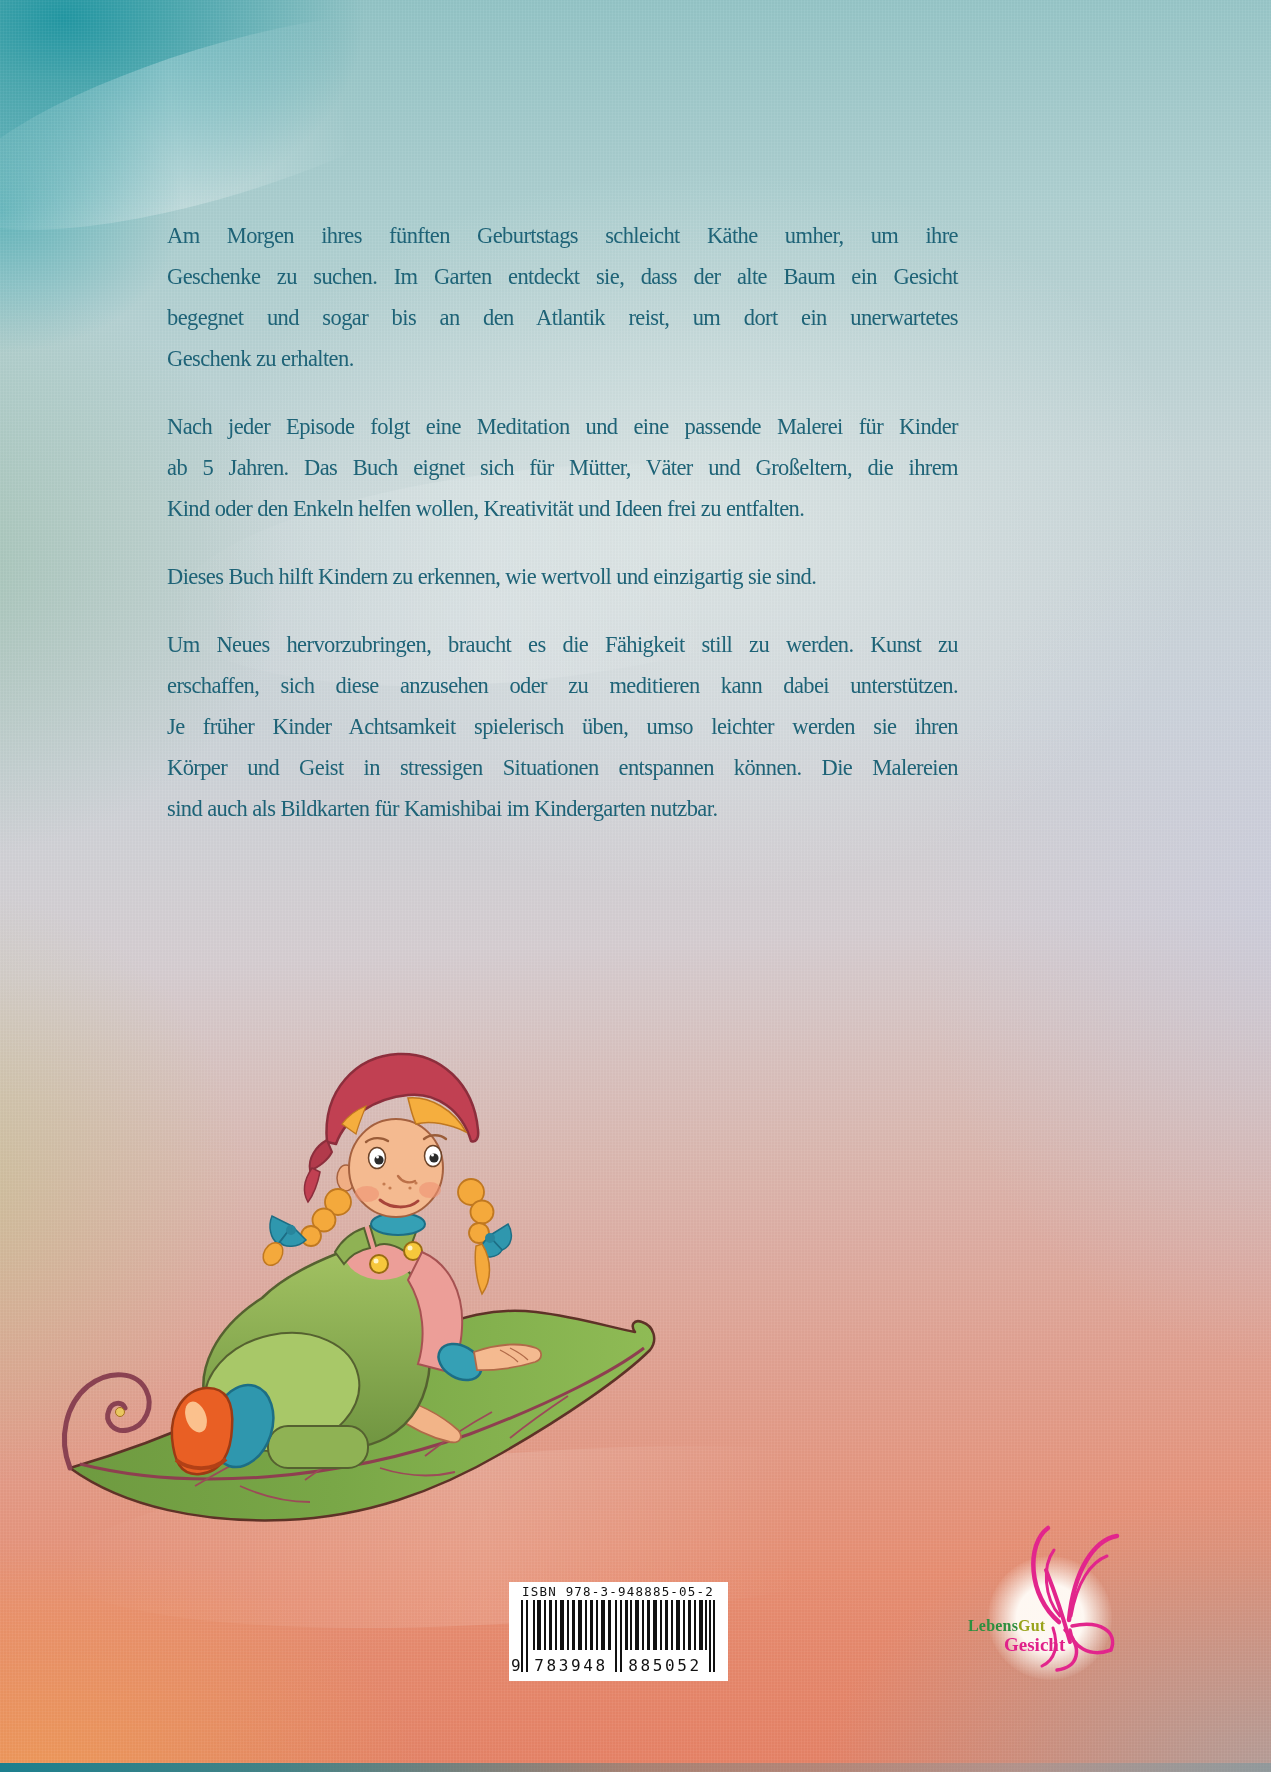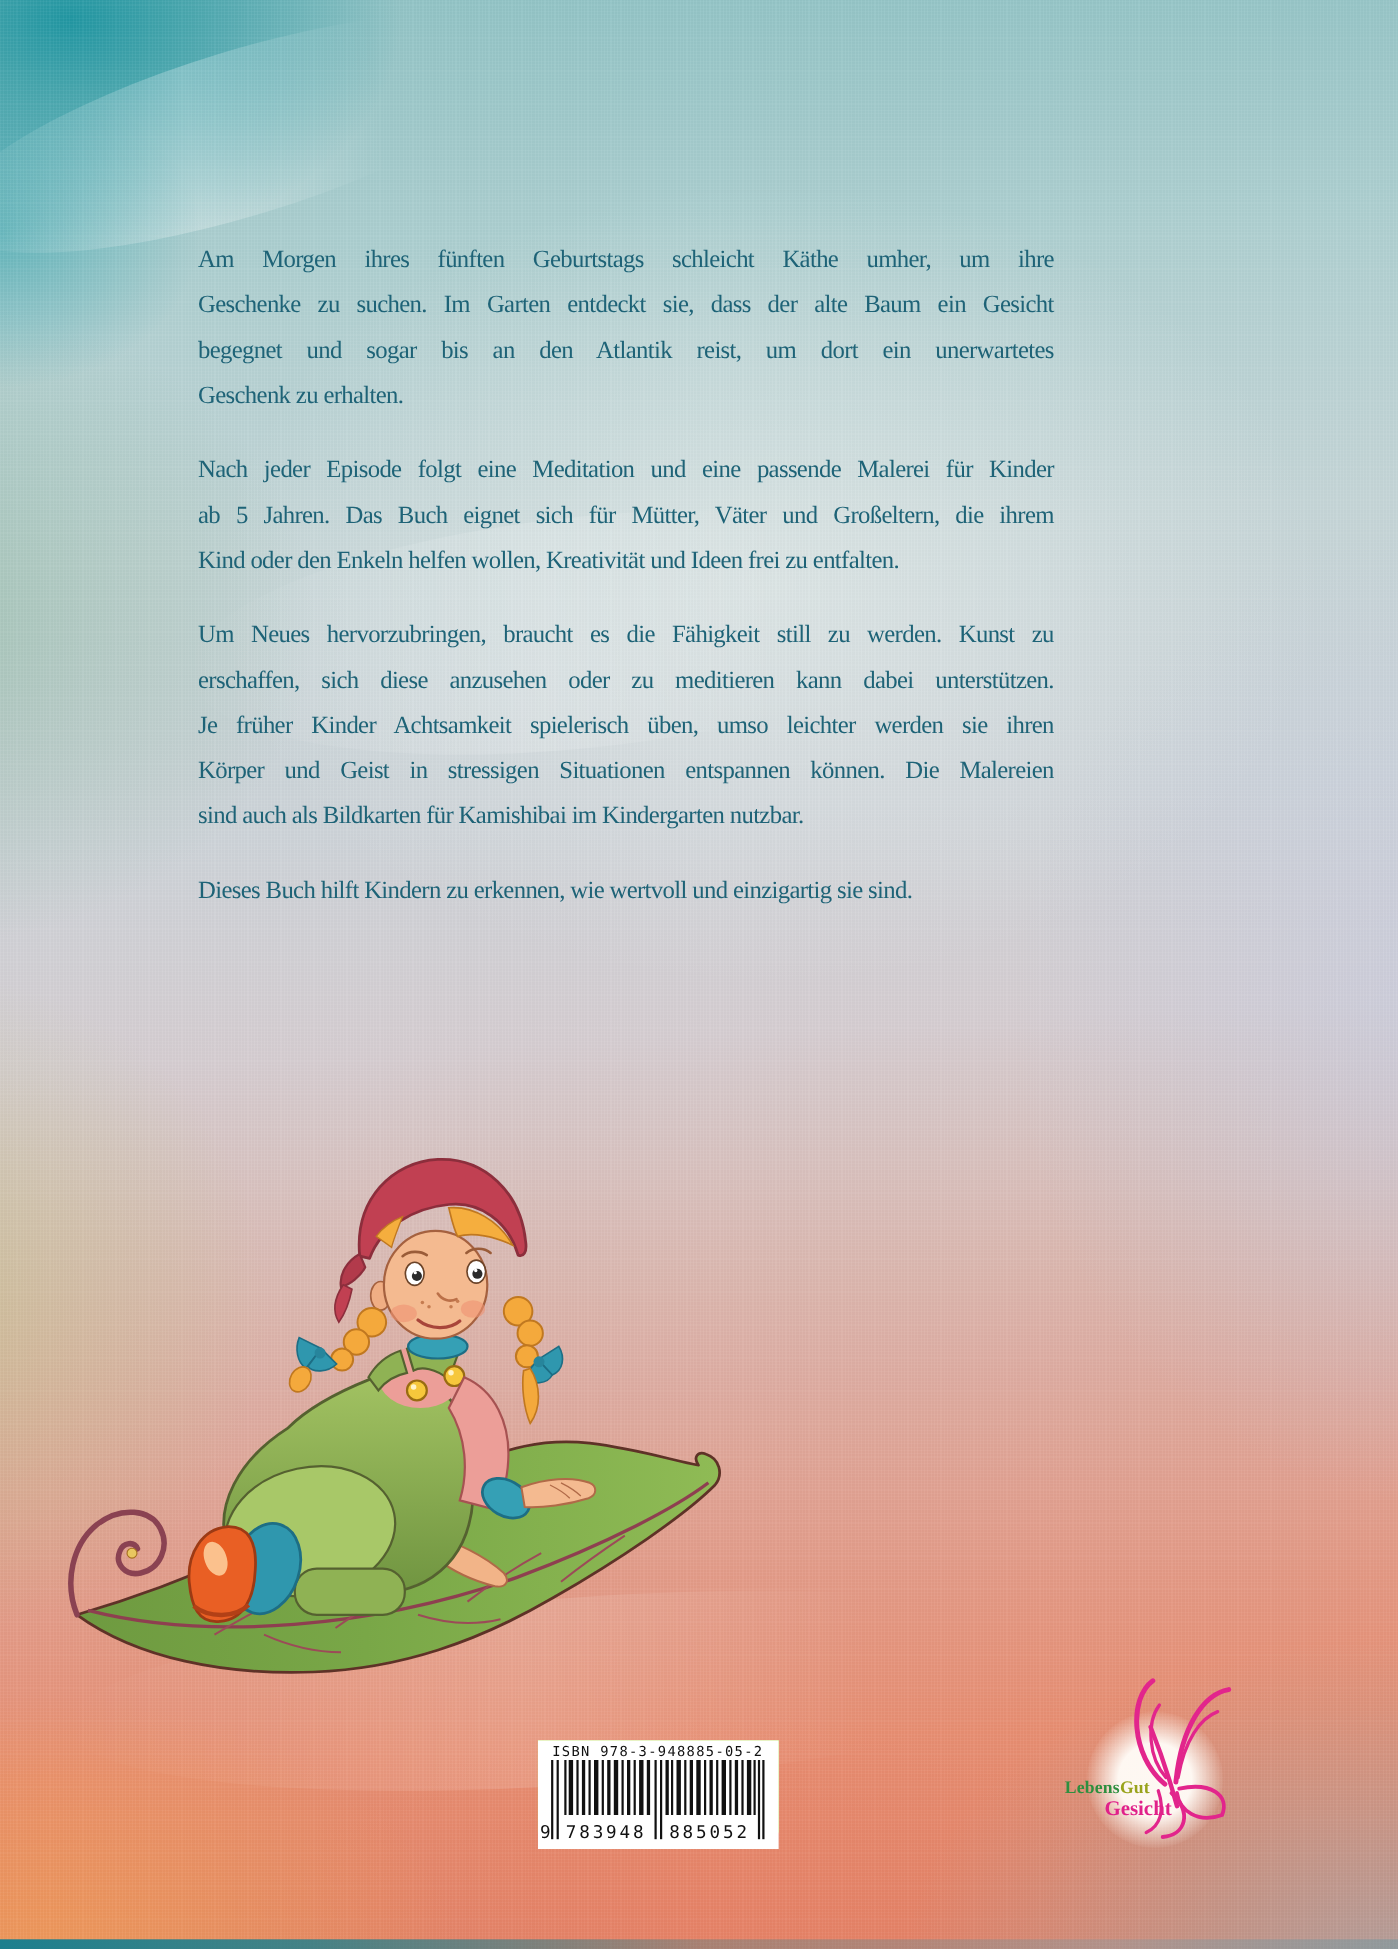--- a/index.html
+++ b/index.html
@@ -33,27 +33,27 @@
   .streak-b{top:470px;left:170px;width:720px;height:210px;transform:rotate(-6deg);
     background:linear-gradient(95deg, rgba(255,255,255,0), rgba(255,255,255,.16) 45%, rgba(255,255,255,0) 75%);}
   .streak-c{bottom:150px;left:60px;width:940px;height:170px;transform:rotate(-4deg);
     background:linear-gradient(92deg, rgba(255,255,255,0), rgba(255,255,255,.13) 45%, rgba(255,255,255,0) 78%);}
   .bottom-strip{position:absolute;left:0;right:0;bottom:0;height:9px;
     background:linear-gradient(90deg,#1c7f8e 0%, rgba(28,127,142,.8) 22%, rgba(28,127,142,.3) 50%,
                rgba(130,155,165,.35) 80%, rgba(110,150,160,.5) 100%);}
   
   .blurb{position:absolute;left:163px;top:215px;width:795px;color:#1e6377;
          font-size:22.5px;line-height:41px;letter-spacing:-0.6px;}
-  .para{margin:0 0 27px 17px;}
+  .para{margin:0 0 27px 4px;}
   .line{text-align:justify;text-align-last:justify;-moz-text-align-last:justify;white-space:normal;}
   .line.last{text-align-last:left;-moz-text-align-last:left;}
   
   .illus{position:absolute;left:30px;top:1040px;width:650px;height:500px;}
   
-  .barcode-box{position:absolute;left:489px;top:1582px;width:219px;height:84px;background:#bef264;}
+  .barcode-box{position:absolute;left:509px;top:1582px;width:219px;height:84px;background:#0369a1;}
   .bc-isbn{font-family:"DejaVu Sans Mono", monospace;font-size:12.5px;letter-spacing:1.2px;fill:#111;}
   .bc-digit{font-family:"DejaVu Sans Mono", monospace;font-size:16px;letter-spacing:2.6px;fill:#111;}
   .bc-digit-left{font-family:"DejaVu Sans Mono", monospace;font-size:16px;fill:#111;}
   
   .logo{position:absolute;left:960px;top:1510px;width:185px;height:170px;}
   .logo-glow{position:absolute;left:28px;top:46px;width:124px;height:124px;border-radius:50%;
     background:radial-gradient(circle, rgba(255,251,246,.97) 0 38%, rgba(255,251,246,0) 72%);}
   .logo-svg{position:absolute;inset:0;overflow:visible;}
   .logo-line1{position:absolute;left:8px;top:107px;font-weight:bold;font-size:16px;
               letter-spacing:.2px;white-space:nowrap;}
@@ -76,28 +76,28 @@
     <div class="line">Geschenke zu suchen. Im Garten entdeckt sie, dass der alte Baum ein Gesicht</div>
     <div class="line">begegnet und sogar bis an den Atlantik reist, um dort ein unerwartetes</div>
     <div class="line last">Geschenk zu erhalten.</div>
   </div>
   <div class="para">
     <div class="line">Nach jeder Episode folgt eine Meditation und eine passende Malerei für Kinder</div>
     <div class="line">ab 5 Jahren. Das Buch eignet sich für Mütter, Väter und Großeltern, die ihrem</div>
     <div class="line last">Kind oder den Enkeln helfen wollen, Kreativität und Ideen frei zu entfalten.</div>
   </div>
   <div class="para">
+    <div class="line last">Dieses Buch hilft Kindern zu erkennen, wie wertvoll und einzigartig sie sind.</div>
+  </div>
+  <div class="para">
     <div class="line">Um Neues hervorzubringen, braucht es die Fähigkeit still zu werden. Kunst zu</div>
     <div class="line">erschaffen, sich diese anzusehen oder zu meditieren kann dabei unterstützen.</div>
     <div class="line">Je früher Kinder Achtsamkeit spielerisch üben, umso leichter werden sie ihren</div>
     <div class="line">Körper und Geist in stressigen Situationen entspannen können. Die Malereien</div>
     <div class="line last">sind auch als Bildkarten für Kamishibai im Kindergarten nutzbar.</div>
-  </div>
-  <div class="para">
-    <div class="line last">Dieses Buch hilft Kindern zu erkennen, wie wertvoll und einzigartig sie sind.</div>
   </div>
 </div>
 
 <svg class="illus" viewBox="0 0 650 500" aria-hidden="true">
   <defs>
     <linearGradient id="lg" x1="0" y1="0" x2="1" y2="0">
       <stop offset="0" stop-color="#6e9a40"></stop>
         <stop offset=".45" stop-color="#79a747"></stop>
       <stop offset="1" stop-color="#8fbb55"></stop>
     </linearGradient>

